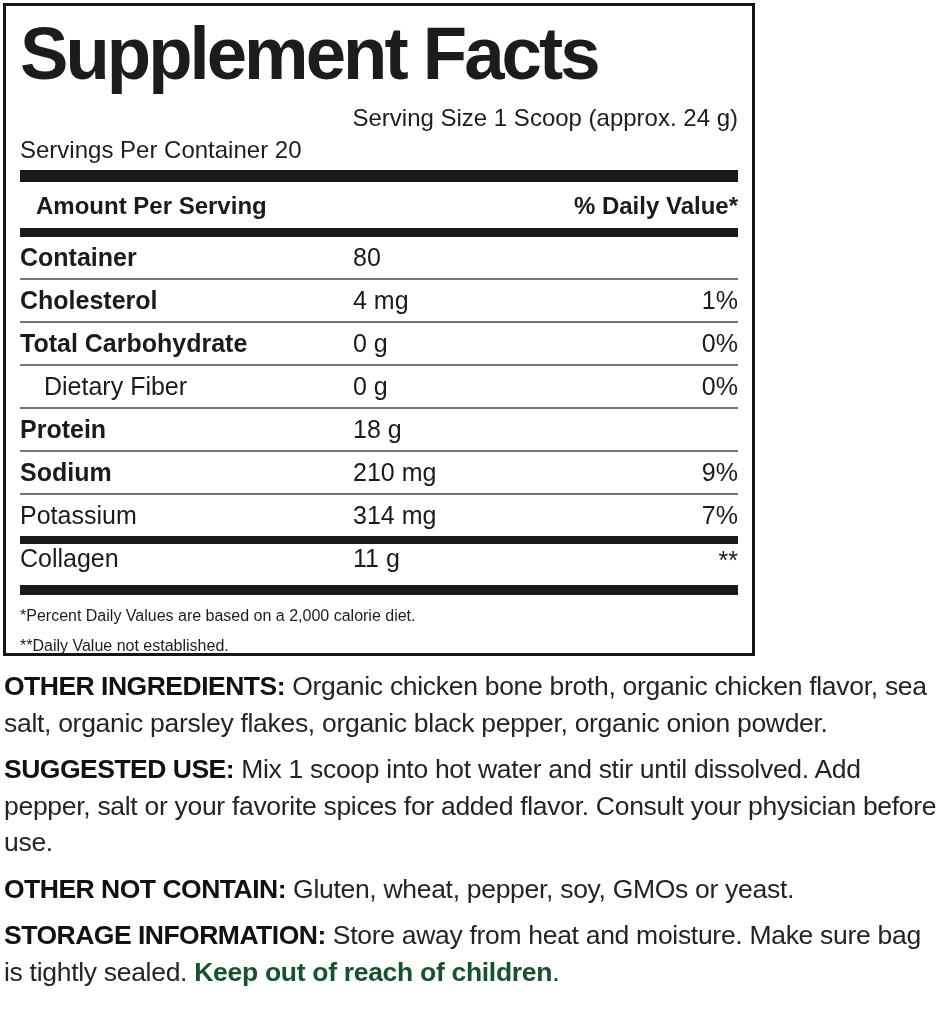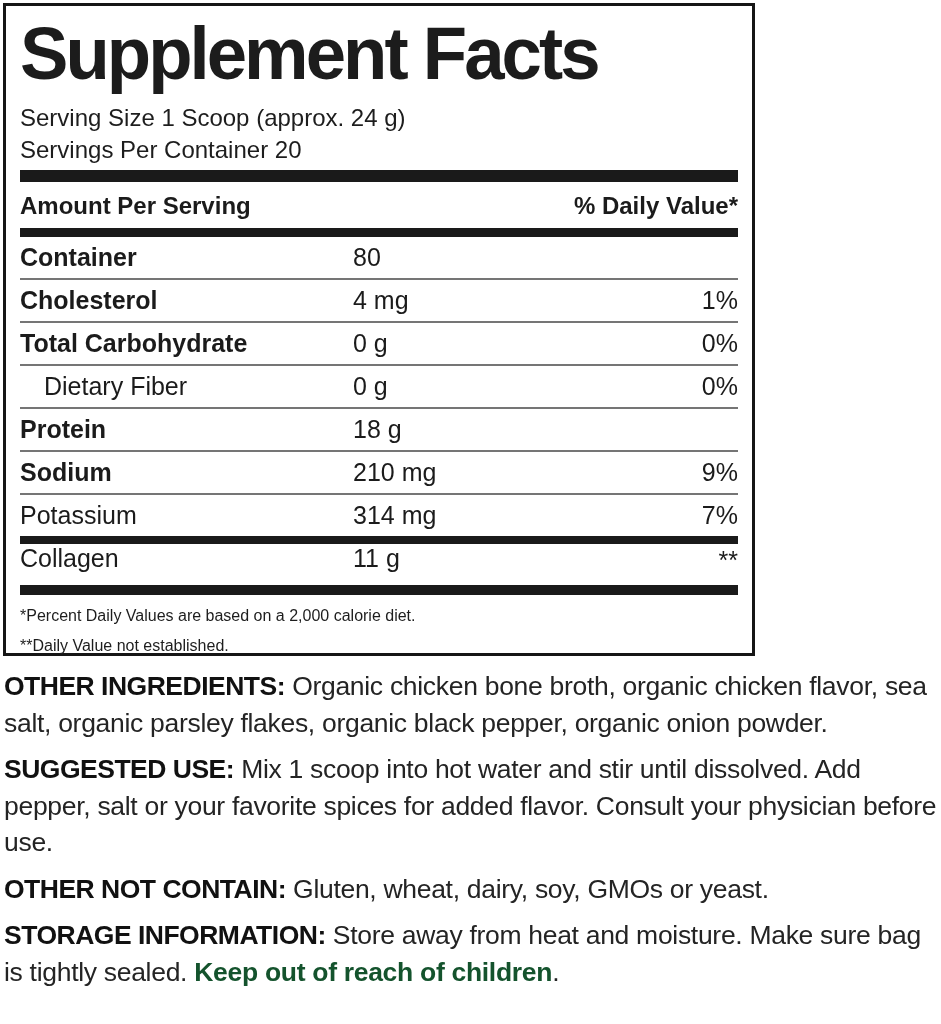--- a/index.html
+++ b/index.html
@@ -27,31 +27,32 @@
     color:#1c1c1c;
     white-space:nowrap;
     transform:scaleX(0.98);
     transform-origin:left center;
   }
   .serving-line{
     font-size:24px;
     line-height:32px;
     color:#1d1d1d;
   }
-  .serving-line.first{ margin-top:8px; }
+  .serving-line.first{ margin-top:8px;text-align:right; }
   .bar{ background:#1a1a1a; width:100%; }
   .bar-1{ height:12px; margin-top:4px; }
   .bar-2{ height:9px; }
   .bar-3{ height:10px; }
   .thin-divider{ height:2px; background:#757575; width:100%; }
   .thick-divider{ height:8px; background:#1a1a1a; width:100%; }
   .header-row{
     display:flex; justify-content:space-between; align-items:flex-end;
     font-size:24px; font-weight:bold;
     padding:10px 0 8px 0;
+    margin-left:16px;
   }
   .row{
     display:flex; align-items:center;
     height:41px;
     font-size:25px;
   }
   .row .name{ width:333px; flex:none; }
   .row.bold-name .name{ font-weight:bold; }
   .row.indent .name{ padding-left:24px; }
   .row .amount{ flex:1; }
@@ -144,15 +145,15 @@
   <div class="bar bar-3"></div>
   <div class="footnotes" id="footnotes">
       <div>*Percent Daily Values are based on a 2,000 calorie diet.</div>
       <div>**Daily Value not established.</div>
     </div>
 </div>
 
 <div class="sections" id="sections">
     <p class="section"><strong class="sec-head">OTHER INGREDIENTS:</strong> <span>Organic chicken bone broth, organic chicken flavor, sea salt, organic parsley flakes, organic black pepper, organic onion powder.</span></p>
     <p class="section"><strong class="sec-head">SUGGESTED USE:</strong> <span>Mix 1 scoop into hot water and stir until dissolved. Add pepper, salt or your favorite spices for added flavor. Consult your physician before use.</span></p>
-    <p class="section"><strong class="sec-head">OTHER NOT CONTAIN:</strong> <span>Gluten, wheat, dairy, soy, GMOs or yeast.</span></p>
+    <p class="section"><strong class="sec-head">OTHER NOT CONTAIN:</strong> <span>Gluten, wheat, pepper, soy, GMOs or yeast.</span></p>
     <p class="section"><strong class="sec-head">STORAGE INFORMATION:</strong> <span>Store away from heat and moisture. Make sure bag is tightly sealed.</span> <strong class="bold-tail">Keep out of reach of children</strong><span>.</span></p>
   </div>
 
 </body></html>

